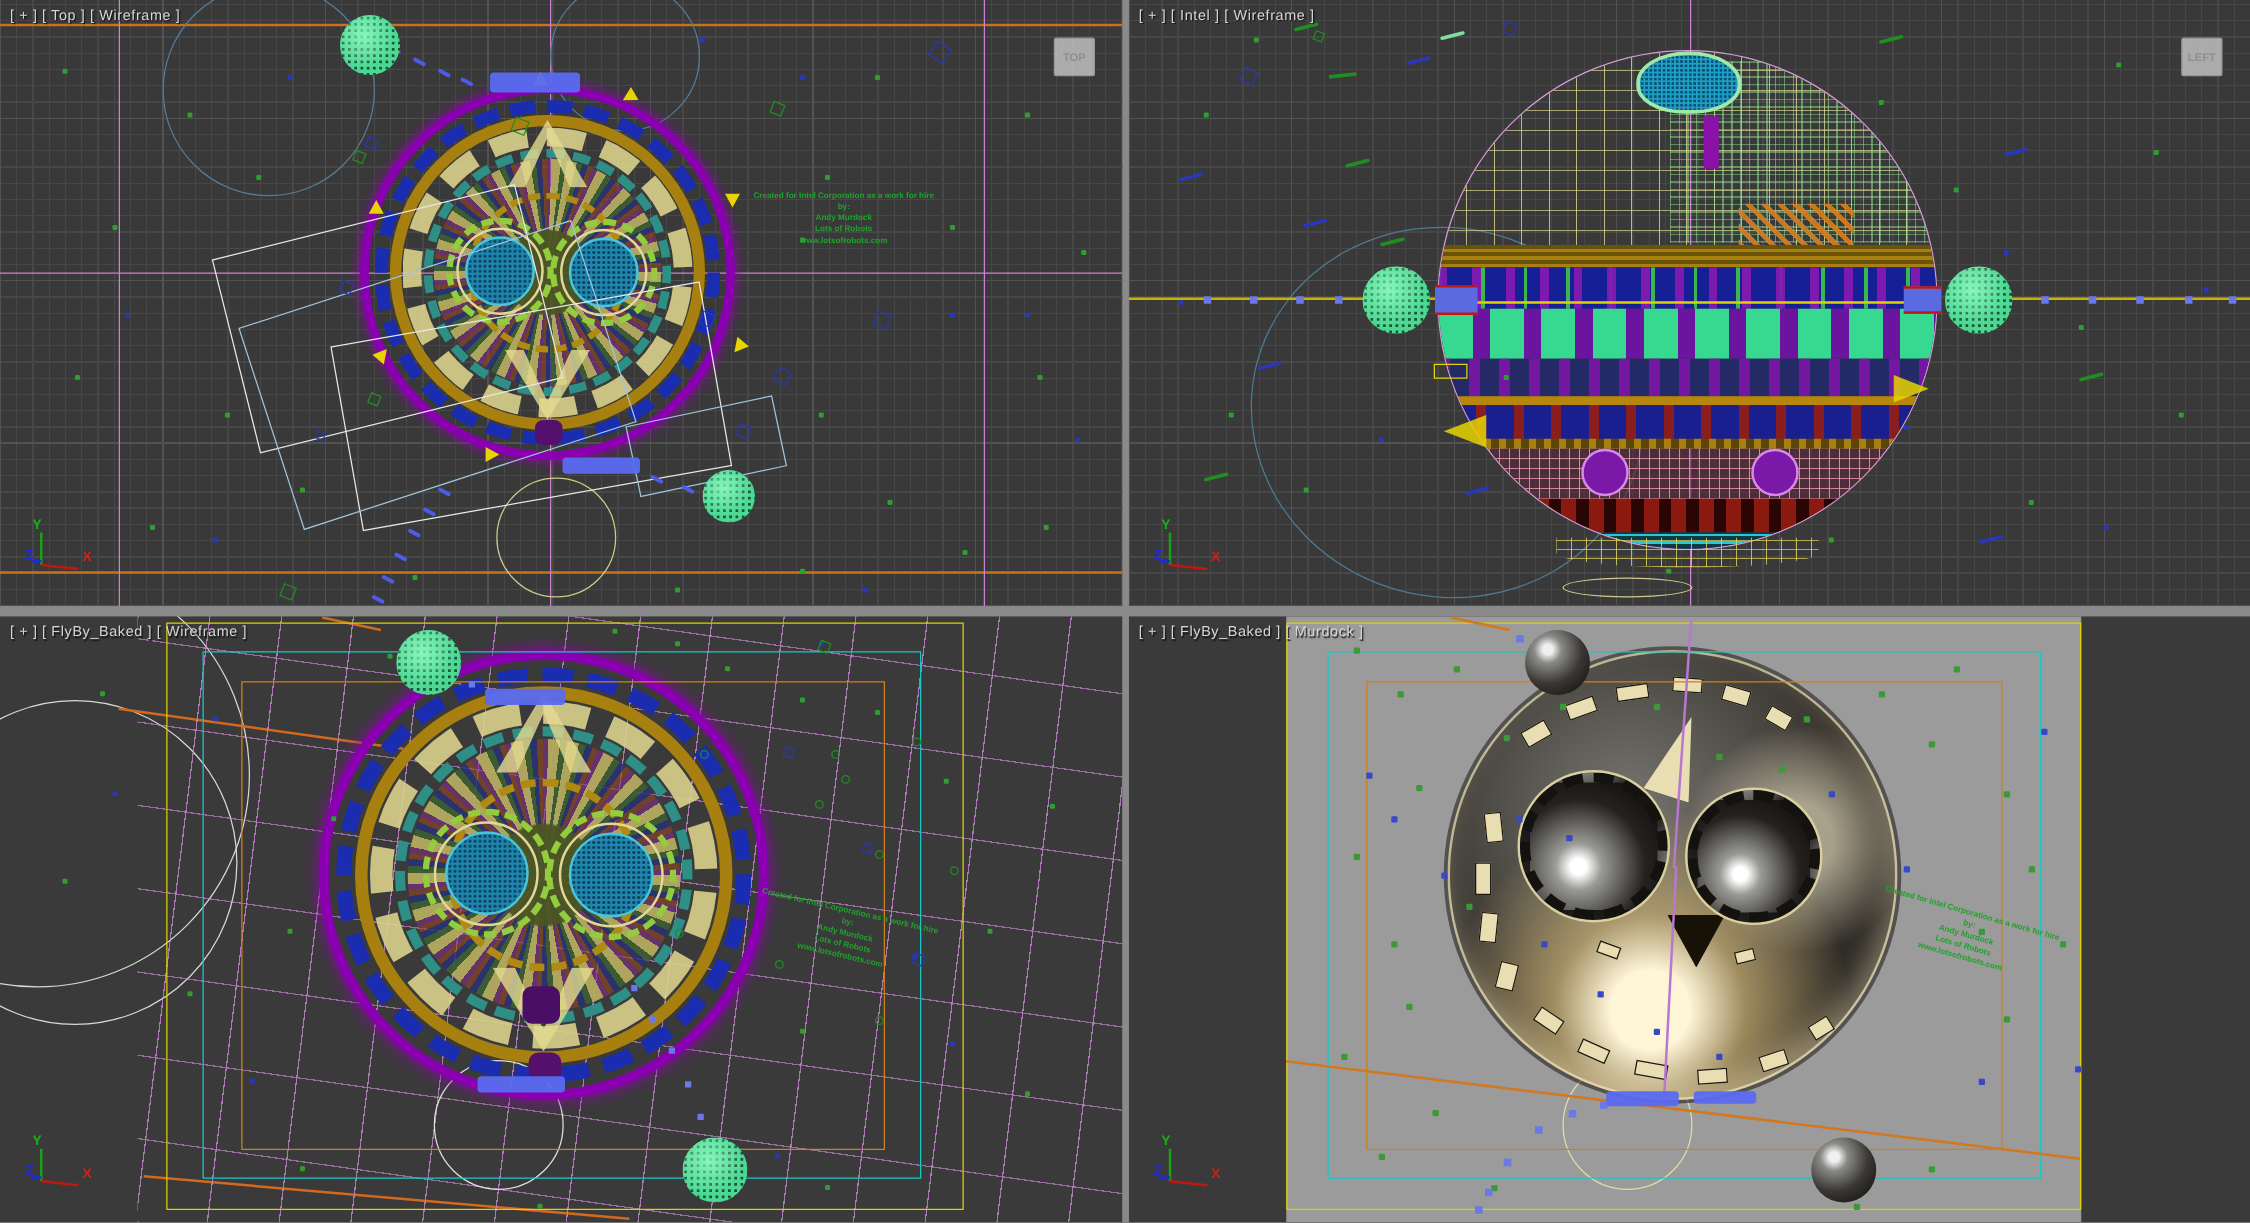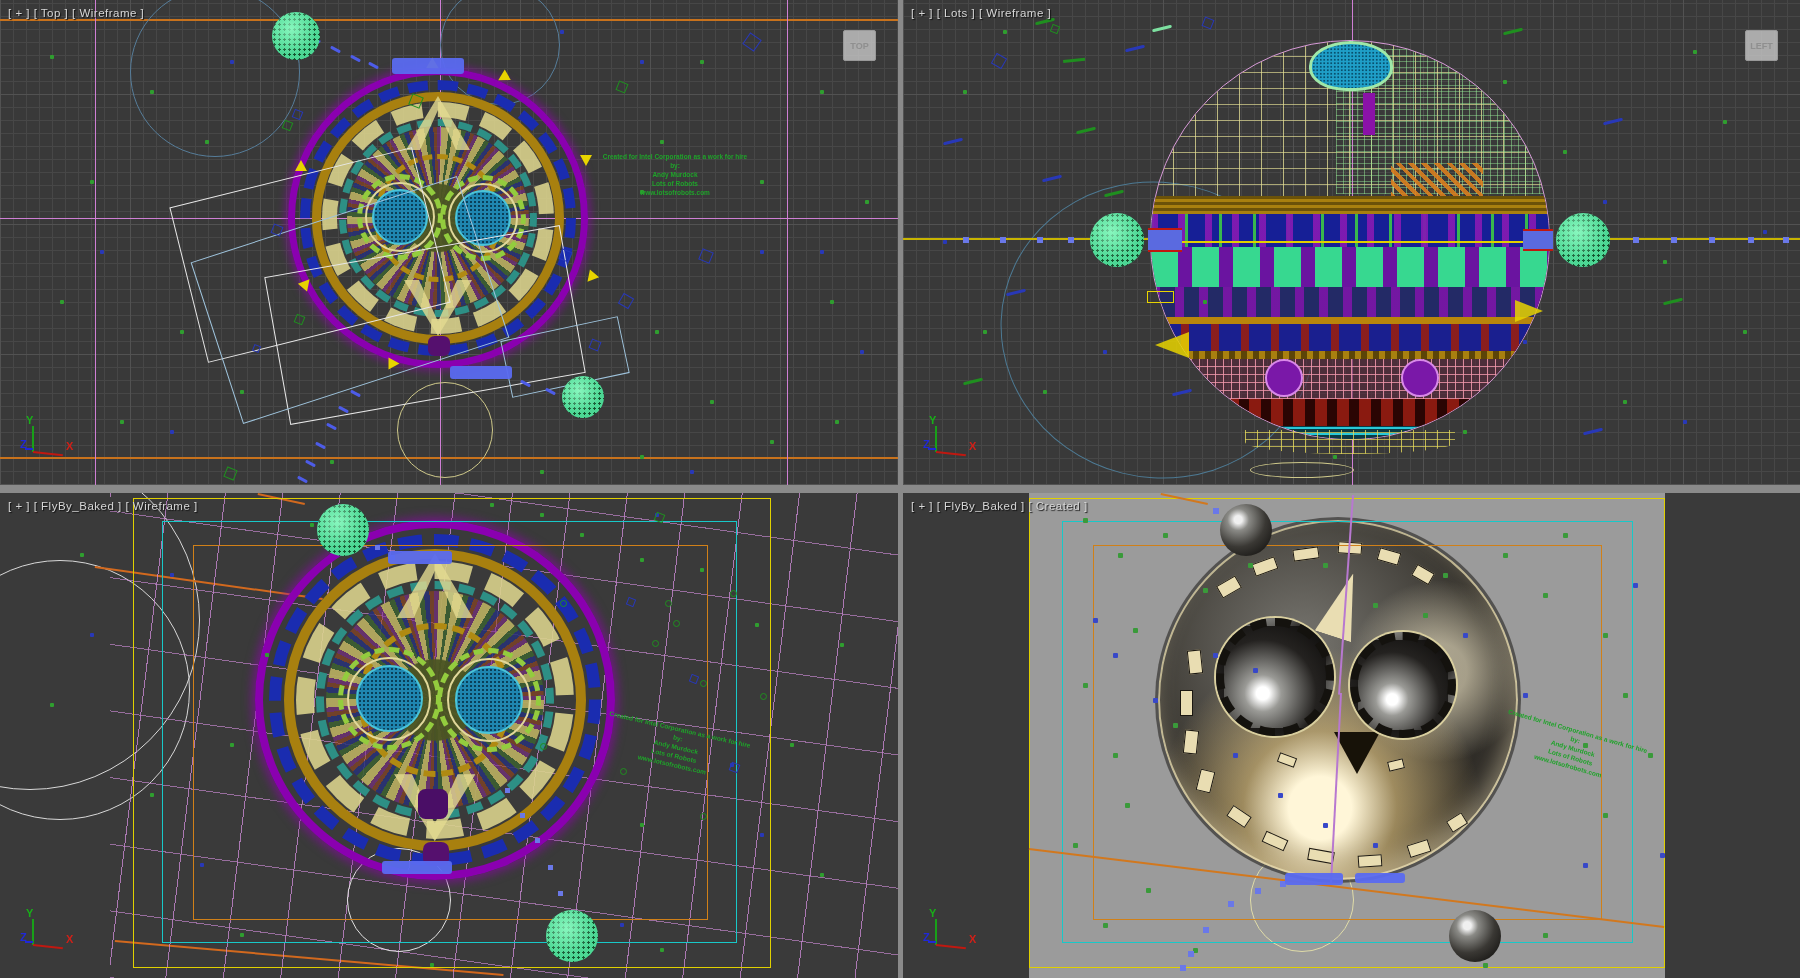--- a/index.html
+++ b/index.html
@@ -217,21 +217,21 @@
       <div class="chev" style="left:295px;top:160px;border-left:6px solid transparent;border-right:6px solid transparent;border-bottom:11px solid #e8d400;transform:rotate(0deg);"></div>
       <div class="chev" style="left:300px;top:278px;border-left:6px solid transparent;border-right:6px solid transparent;border-bottom:11px solid #e8d400;transform:rotate(40deg);"></div>
       <div class="chev" style="left:580px;top:155px;border-left:6px solid transparent;border-right:6px solid transparent;border-bottom:11px solid #e8d400;transform:rotate(180deg);"></div>
       <div class="chev" style="left:585px;top:272px;border-left:6px solid transparent;border-right:6px solid transparent;border-bottom:11px solid #e8d400;transform:rotate(220deg);"></div>
       <div class="chev" style="left:388px;top:358px;border-left:6px solid transparent;border-right:6px solid transparent;border-bottom:11px solid #e8d400;transform:rotate(90deg);"></div>
       <div class="chev" style="left:428px;top:60px;border-left:6px solid transparent;border-right:6px solid transparent;border-bottom:11px solid #e8d400;transform:rotate(120deg);"></div>
       <div class="chev" style="left:497px;top:72px;border-left:6px solid transparent;border-right:6px solid transparent;border-bottom:11px solid #e8d400;transform:rotate(240deg);"></div>
     </div>
 
   <div class="vp gridded" id="vp-tr">
-    <div class="vplabel">[ + ] [ Lots ] [ Wireframe ]</div>
+    <div class="vplabel">[ + ] [ Intel ] [ Wireframe ]</div>
     <div class="ln" style="left:160px;top:60px;width:22px;height:3px;background:#1f8f1f;transform:rotate(-6deg);"></div>
     <div class="ln" style="left:449px;top:0;width:1px;height:485px;background:#cf7fd4;"></div>
 
     <div class="circle" style="left:97px;top:182px;width:316px;height:296px;border:1.5px solid #4d7a94;transform:rotate(14deg);"></div>
 
     <div class="ln" style="left:0;top:238px;width:250px;height:2px;background:#c8b400;"></div>
     <div class="ln" style="left:700px;top:238px;width:197px;height:2px;background:#c8b400;"></div>
 
     <div class="lsph" style="left:247px;top:40px;">
       <div class="band" style="top:0;height:160px;background-image:repeating-linear-gradient(90deg, rgba(232,226,150,.75) 0 1px, rgba(0,0,0,0) 1px 22px),repeating-linear-gradient(0deg, rgba(232,226,150,.65) 0 1px, rgba(0,0,0,0) 1px 16px);"></div>
@@ -425,21 +425,21 @@
       <div class="bead" style="left:565px;top:420px;width:5px;height:5px;"></div>
       <div class="bead" style="left:360px;top:40px;width:5px;height:5px;"></div>
       <div class="bead" style="left:375px;top:52px;width:5px;height:5px;"></div>
       <div class="bead" style="left:390px;top:62px;width:5px;height:5px;"></div>
       <div class="scrib" style="left:388px;top:58px;width:64px;height:13px;"></div>
       <div class="scrib" style="left:382px;top:368px;width:70px;height:13px;"></div>
     </div>
 
   <div class="vp" id="vp-br">
     <div style="position:absolute;left:126px;top:0;width:636px;height:485px;background:#9b9b9b;"></div>
-    <div class="vplabel">[ + ] [ FlyBy_Baked ] [ Created ]</div>
+    <div class="vplabel">[ + ] [ FlyBy_Baked ] [ Murdock ]</div>
 
     <div class="sfr" style="left:126px;top:5px;width:636px;height:470px;border-color:#e0d000;"></div>
     <div class="sfr" style="left:159px;top:28px;width:571px;height:422px;border-color:#18c8c8;"></div>
     <div class="sfr" style="left:190px;top:52px;width:509px;height:375px;border-color:#d08018;"></div>
 
     <div class="ln" style="left:126px;top:355px;width:640px;height:2px;background:#d2781e;transform:rotate(7deg);z-index:27;"></div>
     <div class="ln" style="left:258px;top:0;width:48px;height:2px;background:#d2781e;transform:rotate(12deg);z-index:27;"></div>
 
     <div class="circle" style="left:347px;top:355px;width:104px;height:104px;border:1.5px solid #e0dca8;z-index:18;"></div>
 

